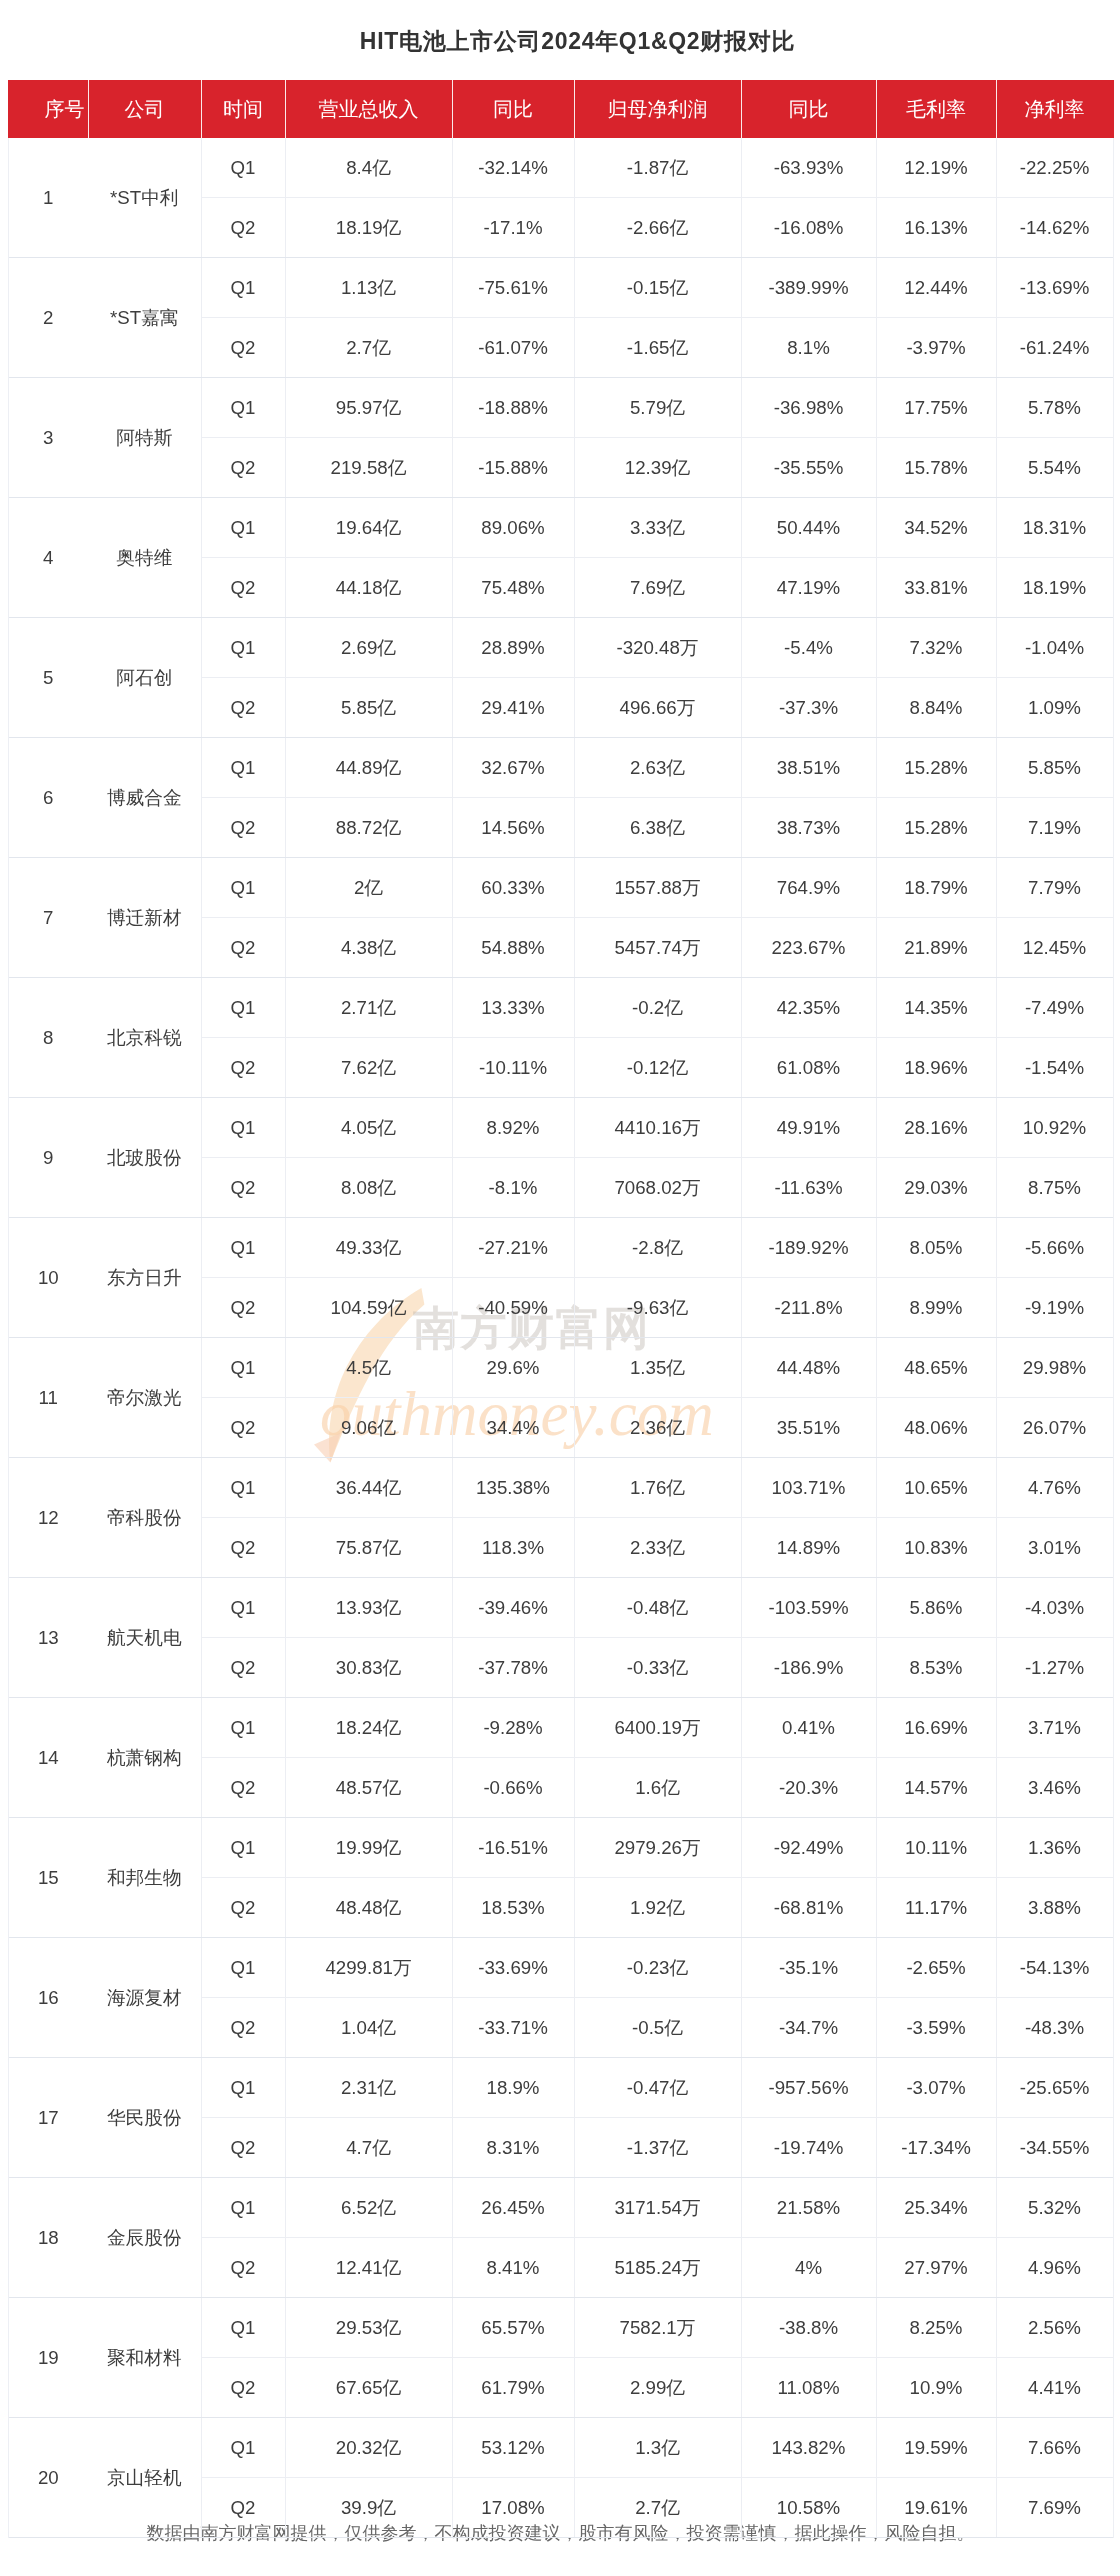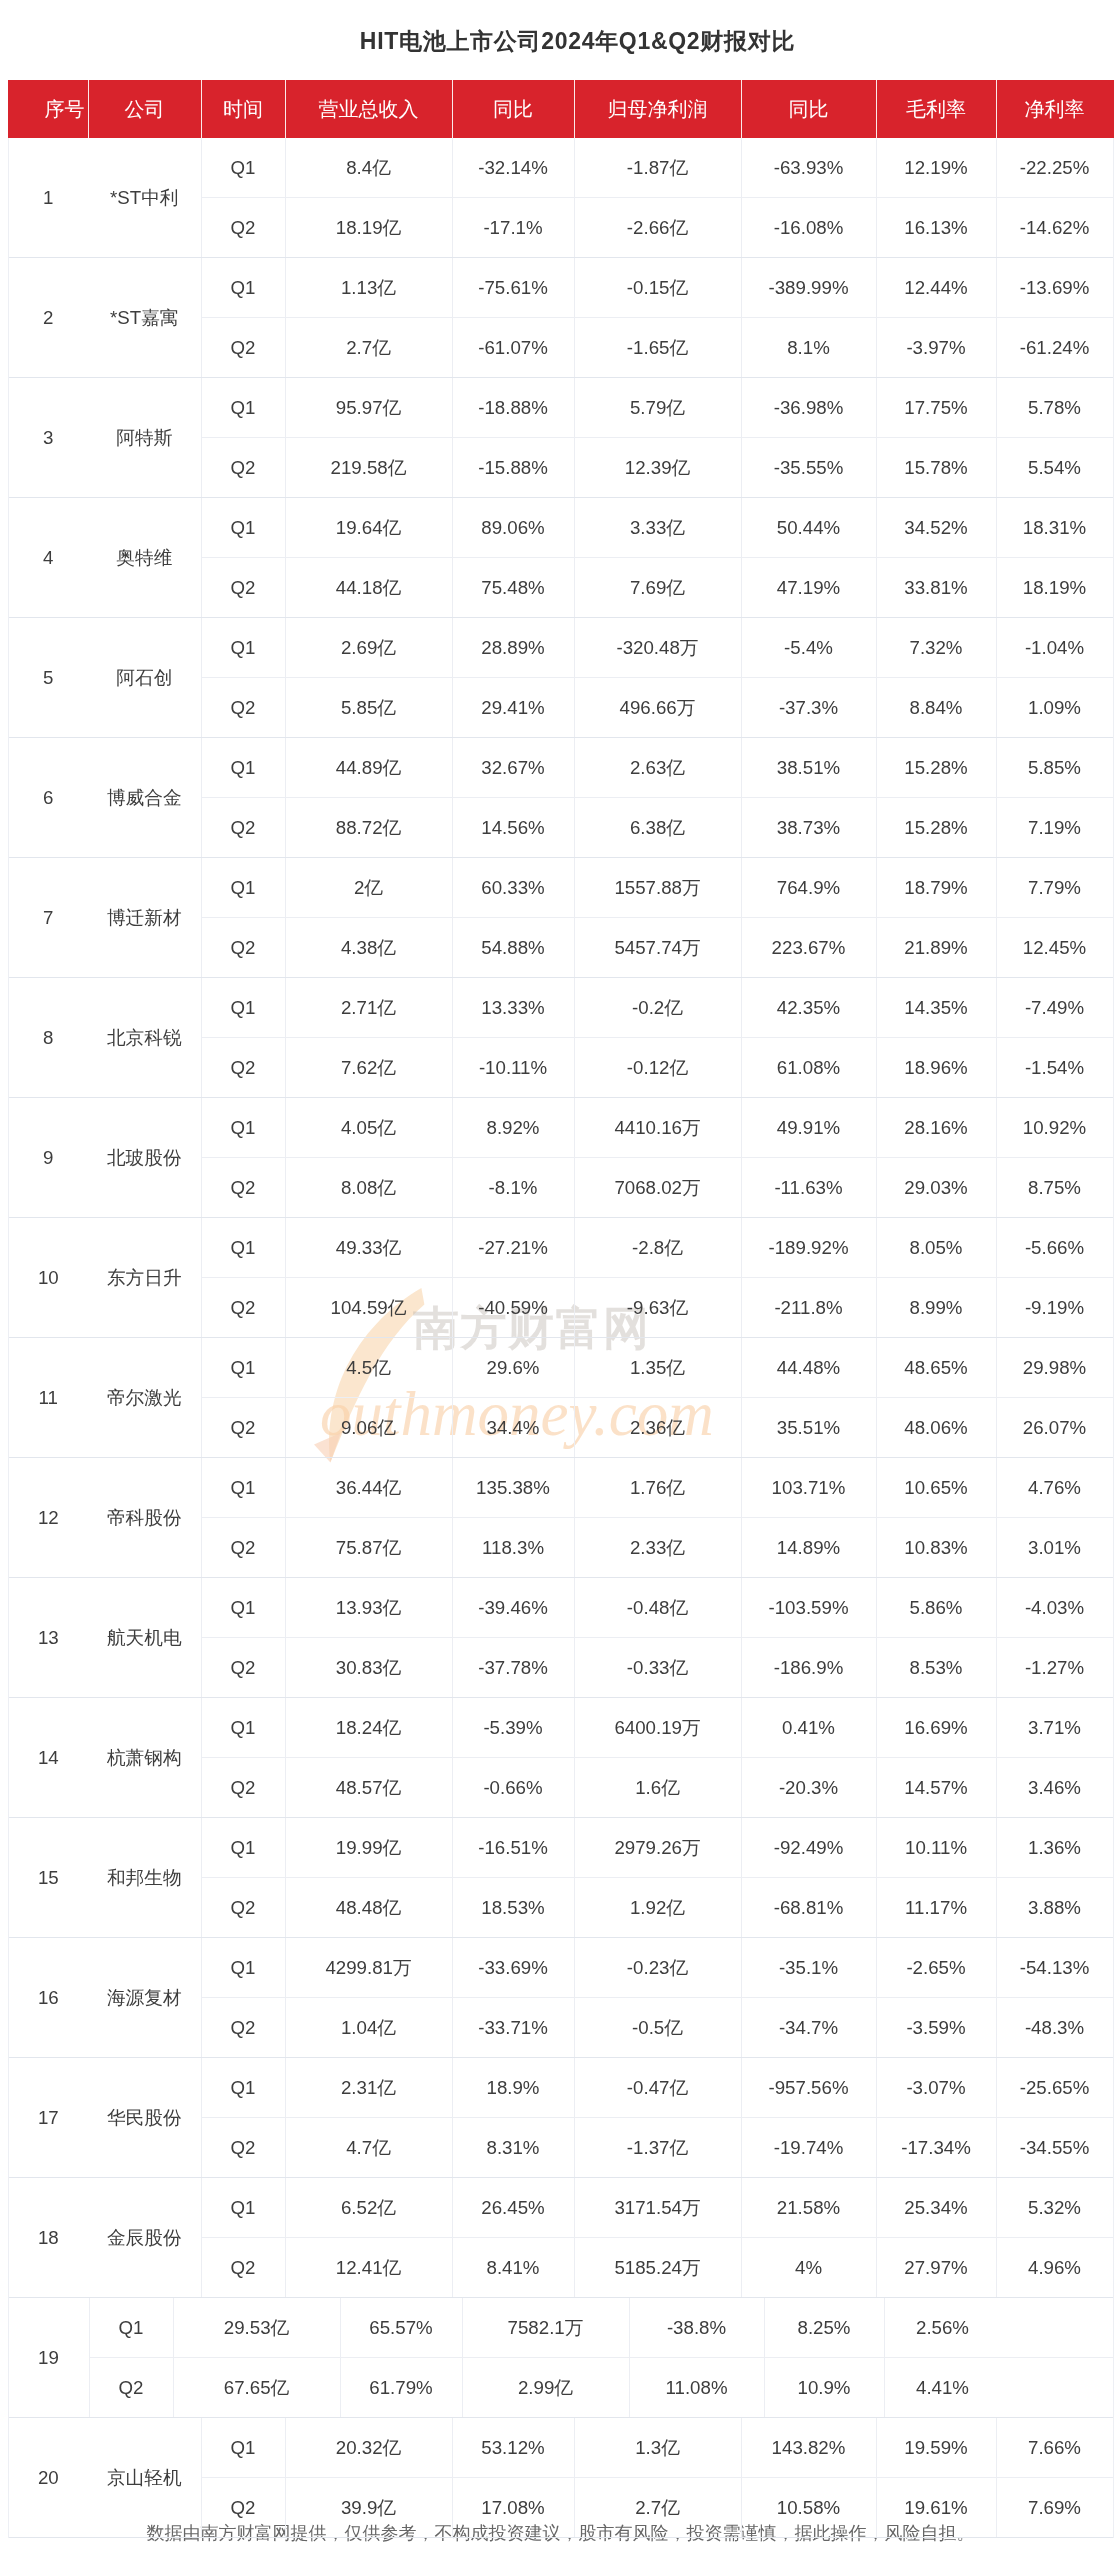--- a/index.html
+++ b/index.html
@@ -378,21 +378,21 @@
             </div>
           </div>
         </div>
         <div class="group">
           <div class="cell col-no">14</div>
           <div class="cell col-name">杭萧钢构</div>
           <div class="qcol">
             <div class="qrow">
               <div class="cell w2">Q1</div>
               <div class="cell w3">18.24亿</div>
-              <div class="cell w4">-5.39%</div>
+              <div class="cell w4">-9.28%</div>
               <div class="cell w5">6400.19万</div>
               <div class="cell w6">0.41%</div>
               <div class="cell w7">16.69%</div>
               <div class="cell w8">3.71%</div>
             </div>
             <div class="qrow">
               <div class="cell w2">Q2</div>
               <div class="cell w3">48.57亿</div>
               <div class="cell w4">-0.66%</div>
               <div class="cell w5">1.6亿</div>
@@ -493,20 +493,21 @@
               <div class="cell w4">8.41%</div>
               <div class="cell w5">5185.24万</div>
               <div class="cell w6">4%</div>
               <div class="cell w7">27.97%</div>
               <div class="cell w8">4.96%</div>
             </div>
           </div>
         </div>
         <div class="group">
           <div class="cell col-no">19</div>
+          <div class="cell col-name">聚和材料</div>
           <div class="qcol">
             <div class="qrow">
               <div class="cell w2">Q1</div>
               <div class="cell w3">29.53亿</div>
               <div class="cell w4">65.57%</div>
               <div class="cell w5">7582.1万</div>
               <div class="cell w6">-38.8%</div>
               <div class="cell w7">8.25%</div>
               <div class="cell w8">2.56%</div>
             </div>

